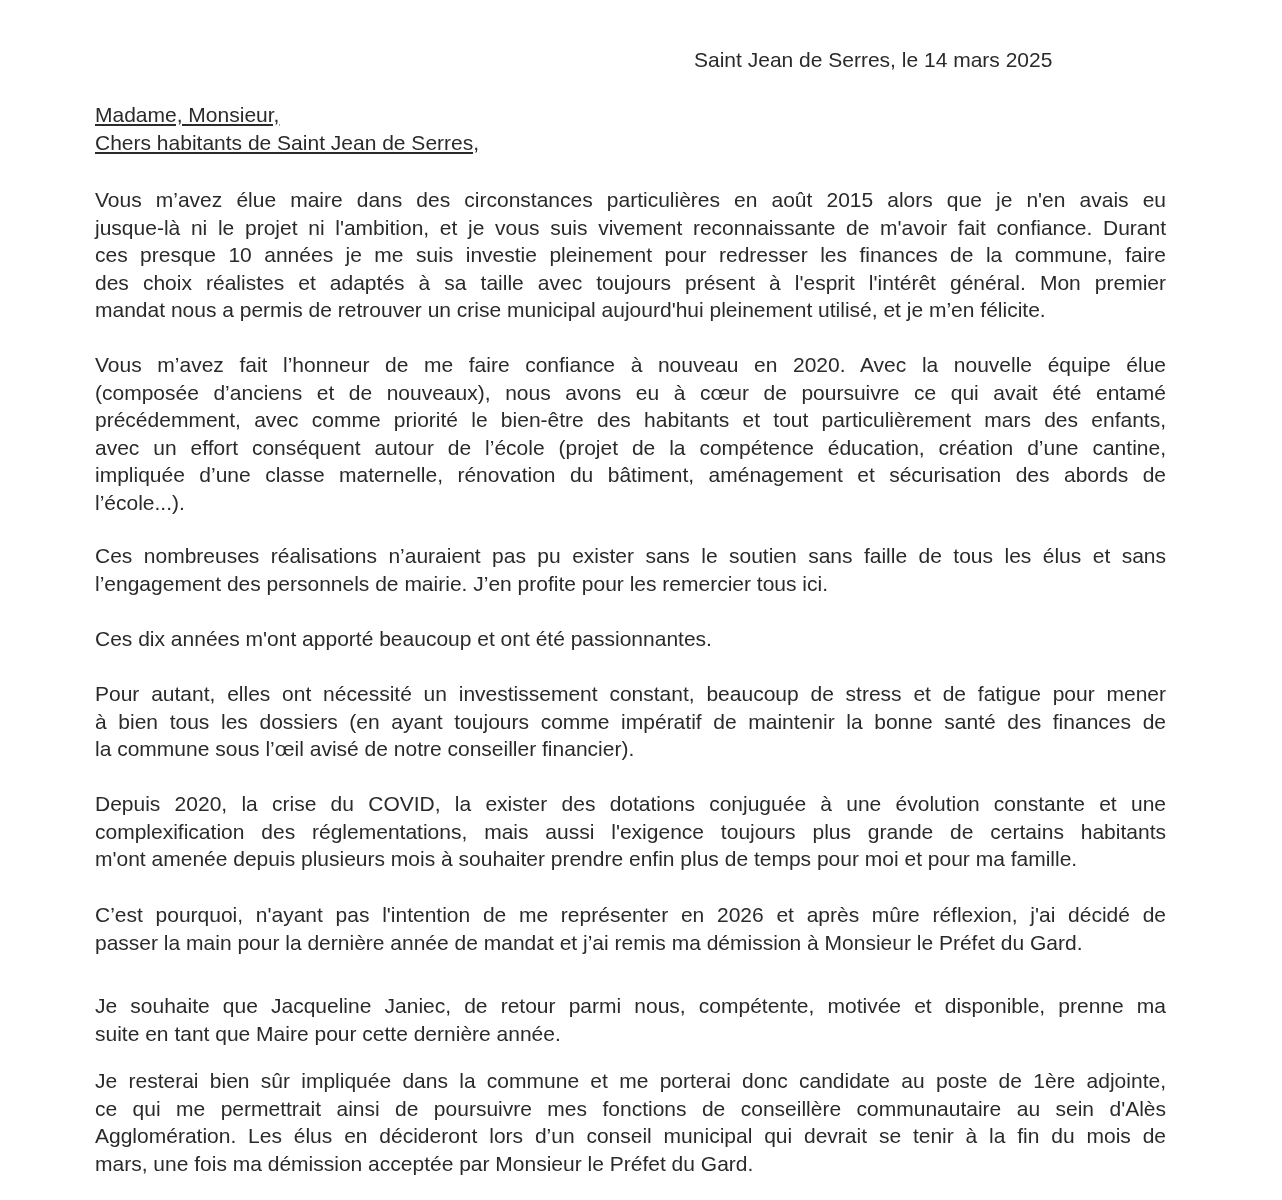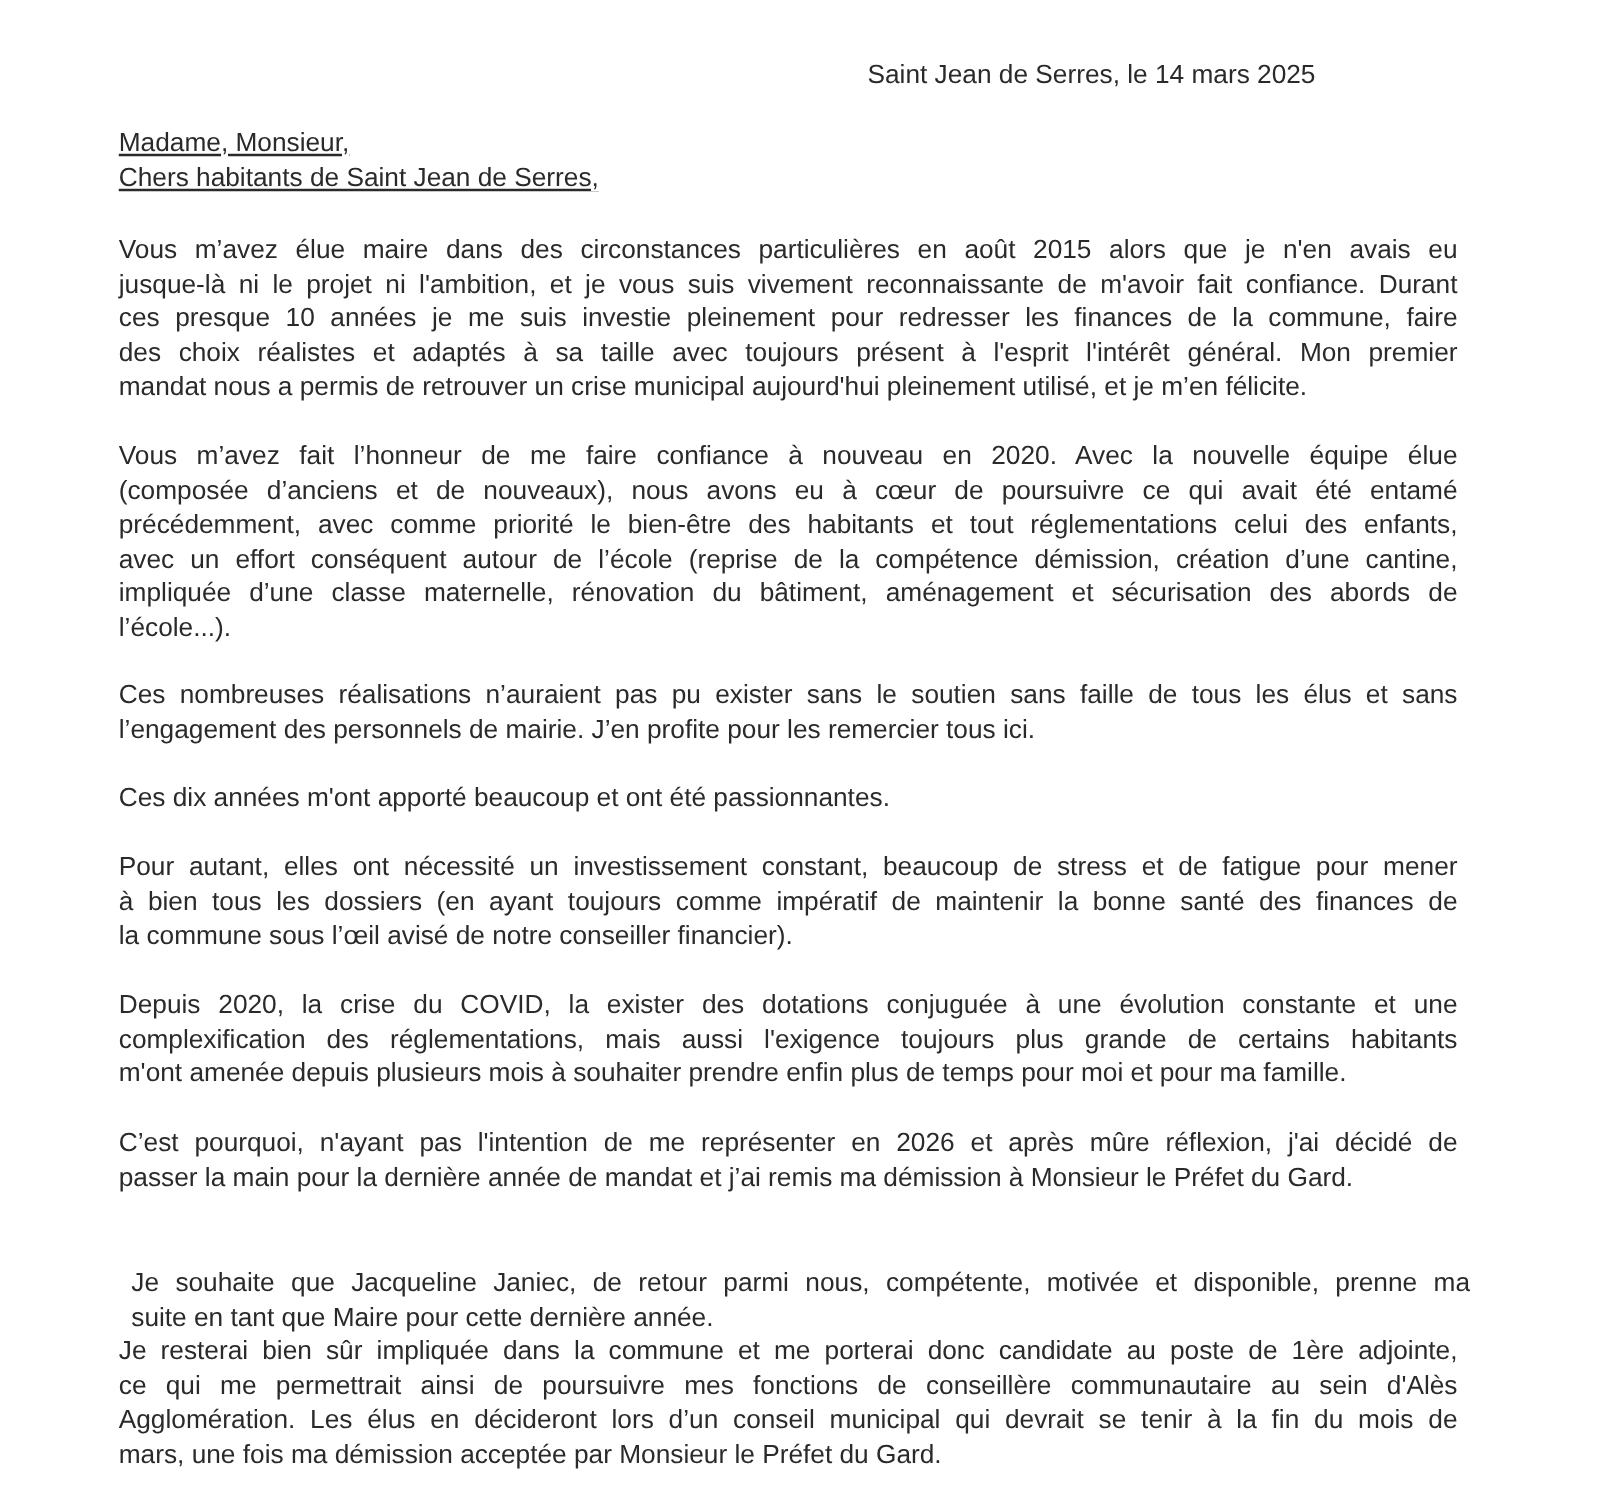--- a/index.html
+++ b/index.html
@@ -65,21 +65,21 @@
     .line.last .line-inner {
       text-align-last: left;
     }
     #p1 { top: 186px; }
     #p2 { top: 351px; }
     #p3 { top: 542px; }
     #p4 { top: 625px; }
     #p5 { top: 680px; }
     #p6 { top: 790px; }
     #p7 { top: 901px; }
-    #p8 { top: 1013px; margin-left: 10px; }
+    #p8 { top: 992px; }
     #p9 { top: 1067px; }
   </style>
 </head>
 <body>
 
 <div class="page">
 
   <div class="date-line">Saint Jean de Serres, le 14 mars 2025</div>
 
   <div class="salutation">
@@ -106,24 +106,24 @@
   </div>
 
   <div class="para" id="p2">
     <span class="line">
         <span class="line-inner">Vous m’avez fait l’honneur de me faire confiance à nouveau en 2020. Avec la nouvelle équipe élue</span>
       </span>
     <span class="line">
         <span class="line-inner">(composée d’anciens et de nouveaux), nous avons eu à cœur de poursuivre ce qui avait été entamé</span>
       </span>
     <span class="line">
-        <span class="line-inner">précédemment, avec comme priorité le bien-être des habitants et tout réglementations celui des enfants,</span>
-      </span>
-    <span class="line">
-        <span class="line-inner">avec un effort conséquent autour de l’école (reprise de la compétence démission, création d’une cantine,</span>
+        <span class="line-inner">précédemment, avec comme priorité le bien-être des habitants et tout particulièrement mars des enfants,</span>
+      </span>
+    <span class="line">
+        <span class="line-inner">avec un effort conséquent autour de l’école (projet de la compétence éducation, création d’une cantine,</span>
       </span>
     <span class="line">
         <span class="line-inner">impliquée d’une classe maternelle, rénovation du bâtiment, aménagement et sécurisation des abords de</span>
       </span>
     <span class="line last">
         <span class="line-inner">l’école...).</span>
       </span>
   </div>
 
   <div class="para" id="p3">

